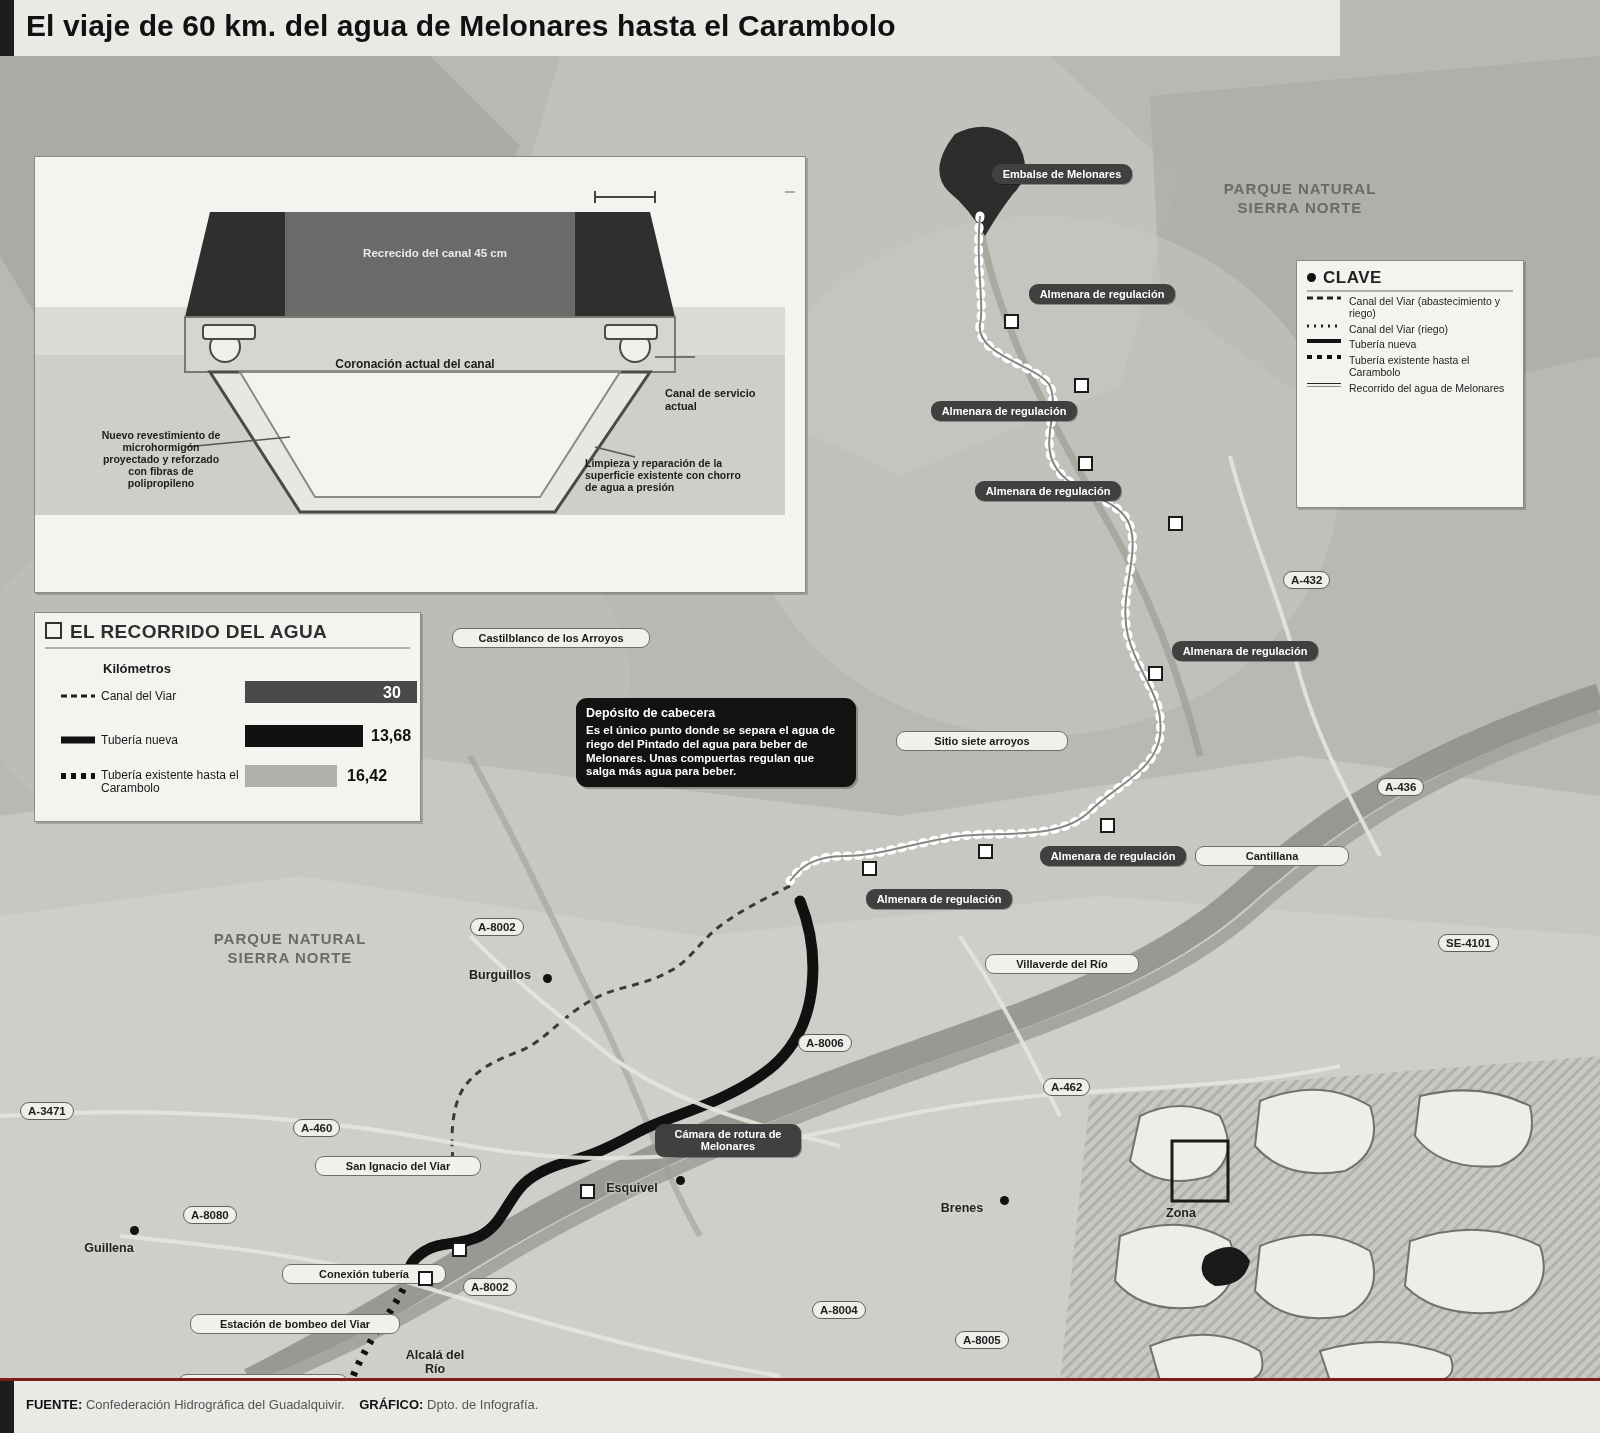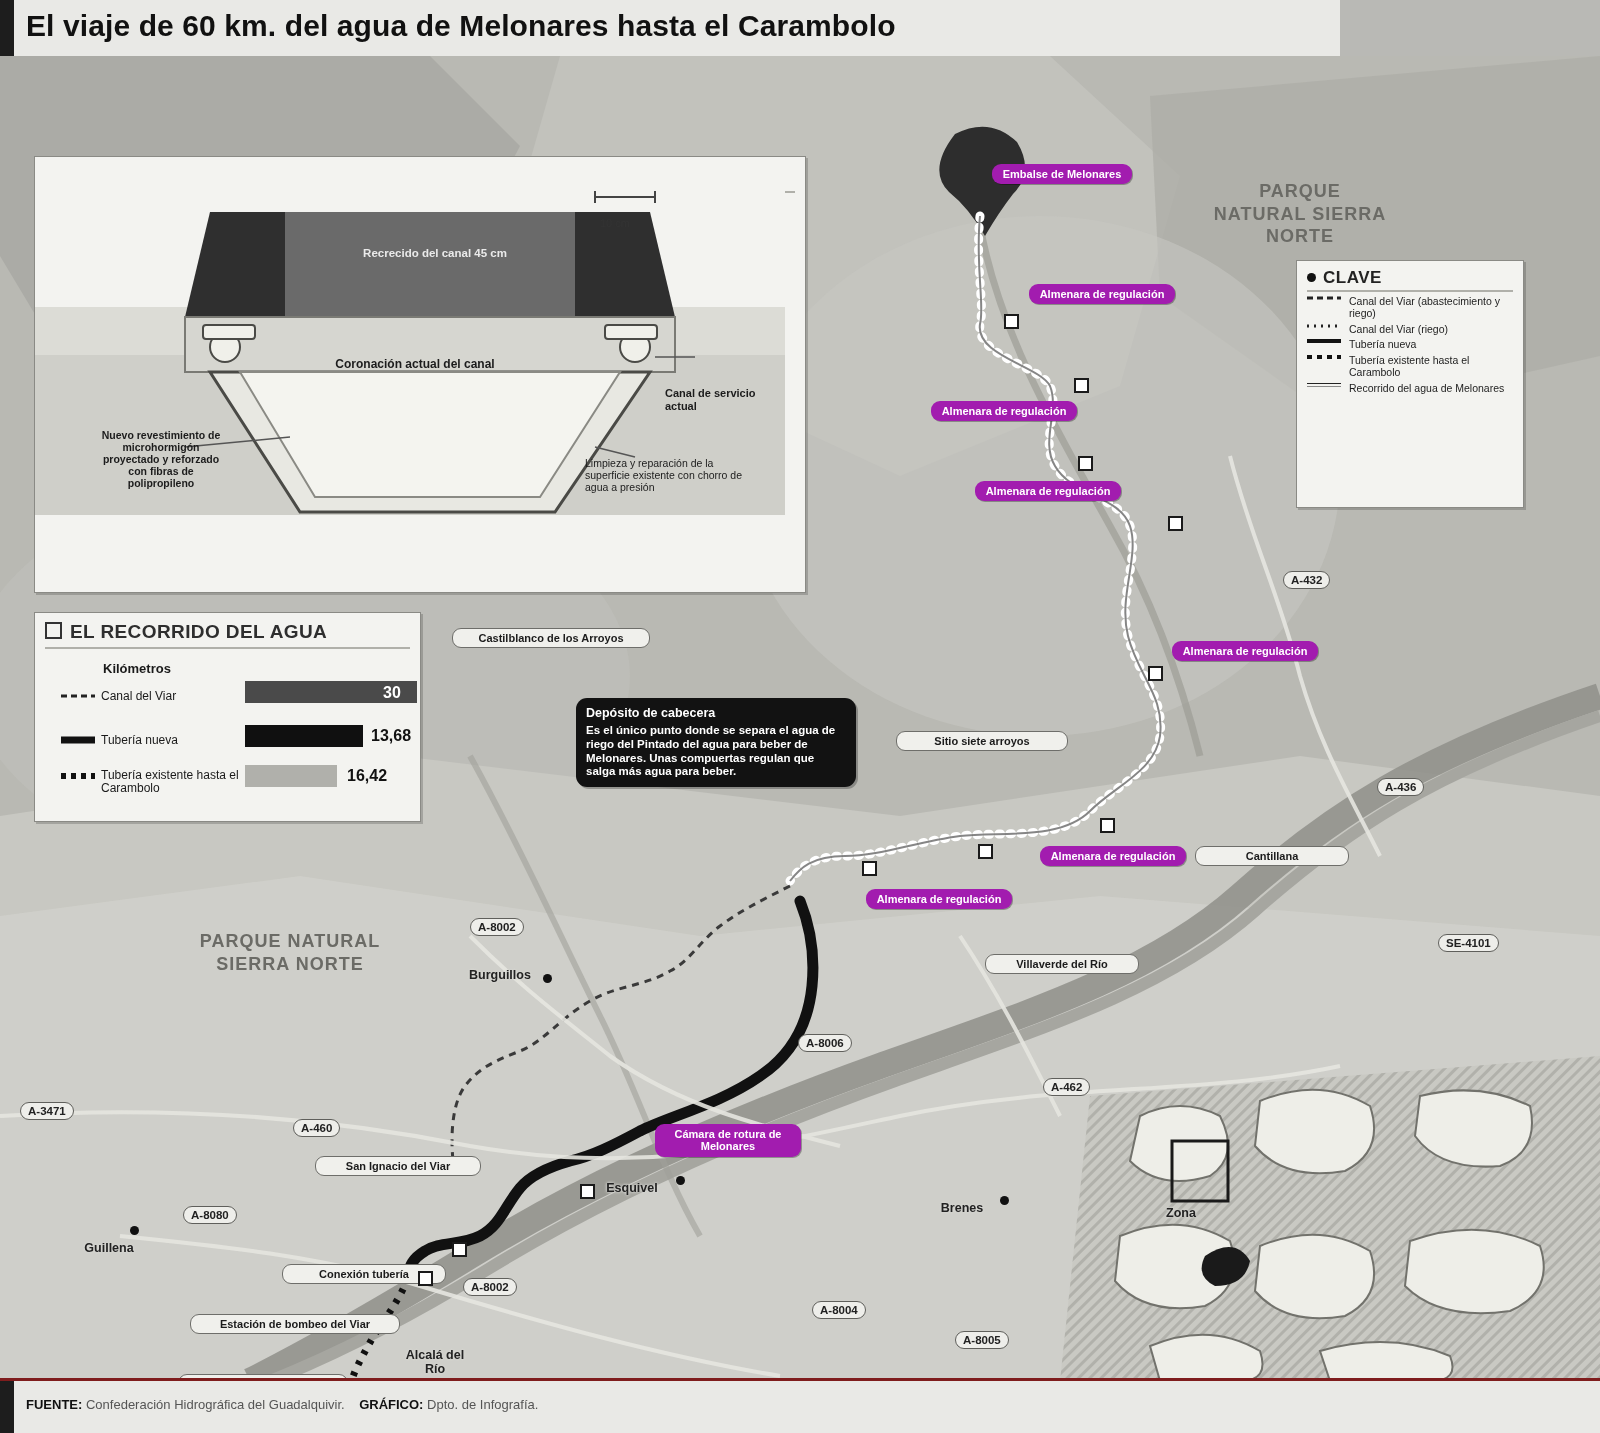--- a/index.html
+++ b/index.html
@@ -39,24 +39,24 @@
 
   
   #panel-clave{left:1296px;top:204px;width:226px;height:246px;}
   .clave-h{font-size:17px;font-weight:bold;color:#222;padding:7px 10px 2px 10px;letter-spacing:.5px;}
   .clave-h .dot{display:inline-block;width:9px;height:9px;background:#111;border-radius:50%;margin-right:7px;vertical-align:1px;}
   .clave-item{position:relative;font-size:10.5px;color:#1d1d1d;line-height:1.12;margin:4px 0 0 10px;padding-left:42px;}
   .clave-key{position:absolute;left:0;top:6px;width:34px;height:4px;}
 
   
   .lbl{position:absolute;font-size:12px;line-height:1.12;text-align:center;}
-  .lbl-dark{background:#a21caf;color:#fff;border-radius:9px;padding:4px 8px;font-weight:bold;font-size:11px;box-shadow:1px 1px 0 rgba(0,0,0,.3);}
+  .lbl-dark{background:#404040;color:#fff;border-radius:9px;padding:4px 8px;font-weight:bold;font-size:11px;box-shadow:1px 1px 0 rgba(0,0,0,.3);}
   .lbl-light{background:#f0f0ec;color:#1b1b1b;border:1px solid #6e6e6a;border-radius:9px;padding:3px 24px;font-weight:bold;font-size:11px;}
   .lbl-plain{color:#222;font-weight:bold;font-size:12.5px;text-shadow:0 0 3px #d8d8d4,0 0 3px #d8d8d4;}
-  .lbl-park{color:#6b6b66;font-weight:bold;font-size:18px;letter-spacing:1px;line-height:1.25;}
+  .lbl-park{color:#6b6b66;font-weight:bold;font-size:15px;letter-spacing:1px;line-height:1.25;}
   .road{position:absolute;background:#eeeeea;border:1px solid #5f5f5b;border-radius:9px;padding:2px 7px;font-size:11.5px;font-weight:bold;color:#222;}
   .note{position:absolute;background:#121212;color:#fff;border-radius:11px;padding:8px 10px;font-size:11.5px;line-height:1.2;font-weight:bold;box-shadow:2px 2px 0 rgba(0,0,0,.25);}
   .note .nt{display:block;font-size:12.5px;margin-bottom:3px;}
   .town{position:absolute;width:9px;height:9px;background:#111;border-radius:50%;}
   .sq-node{position:absolute;width:11px;height:11px;background:#fff;border:2px solid #1a1a1a;}
 </style>
 </head>
 <body>
 
 <div id="page">
@@ -232,21 +232,21 @@
 
         <line x1="150" y1="290" x2="255" y2="280" stroke="#555" stroke-width="1.5"></line>
         <line x1="620" y1="200" x2="660" y2="200" stroke="#555" stroke-width="1.5"></line>
         <line x1="600" y1="300" x2="560" y2="290" stroke="#555" stroke-width="1.5"></line>
       </svg>
       <div style="position:absolute;left:565px;top:60px;font-size:11px;color:#333;">10 cm</div>
       <div style="position:absolute;left:300px;top:90px;width:200px;text-align:center;font-size:11.5px;color:#eaeaea;font-weight:bold;">Recrecido del canal 45 cm</div>
       <div style="position:absolute;left:230px;top:200px;width:300px;text-align:center;font-size:12px;color:#1c1c1c;font-weight:bold;">Coronación actual del canal</div>
       <div style="position:absolute;left:630px;top:230px;width:110px;font-size:11px;color:#1c1c1c;font-weight:bold;line-height:1.15;">Canal de servicio actual</div>
       <div style="position:absolute;left:62px;top:272px;width:128px;font-size:10.5px;color:#1c1c1c;font-weight:bold;line-height:1.15;text-align:center;">Nuevo revestimiento de microhormigón proyectado y reforzado con fibras de polipropileno</div>
-      <div style="position:absolute;left:550px;top:300px;width:160px;font-size:10.5px;color:#1c1c1c;font-weight:normal;line-height:1.15;">Limpieza y reparación de la superficie existente con chorro de agua a presión</div>
+      <div style="position:absolute;left:550px;top:300px;width:160px;font-size:10.5px;color:#1c1c1c;font-weight:bold;line-height:1.15;">Limpieza y reparación de la superficie existente con chorro de agua a presión</div>
     </div>
 
     <div class="panel" id="panel-recorrido">
       <div class="panel-h">
         <span class="sq"></span><span>EL RECORRIDO DEL AGUA</span>
       </div>
       <div class="hrule"></div>
       <div style="position:absolute;left:68px;top:48px;font-size:13px;font-weight:bold;color:#1a1a1a;">Kilómetros</div>
 
       <div class="kmrow" style="left:66px;top:76px;width:130px;">Canal del Viar</div>

